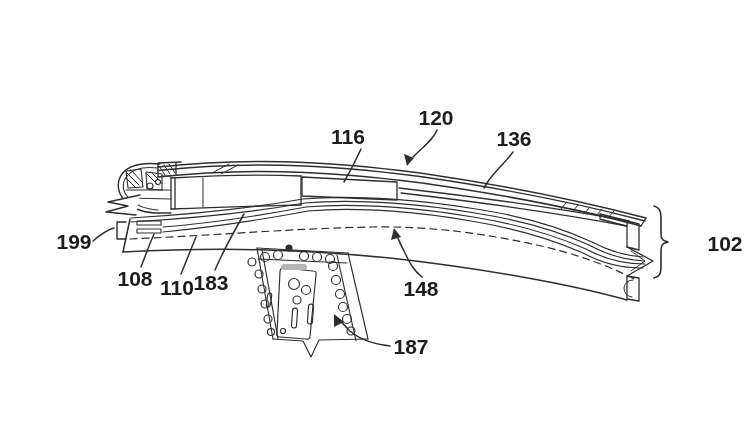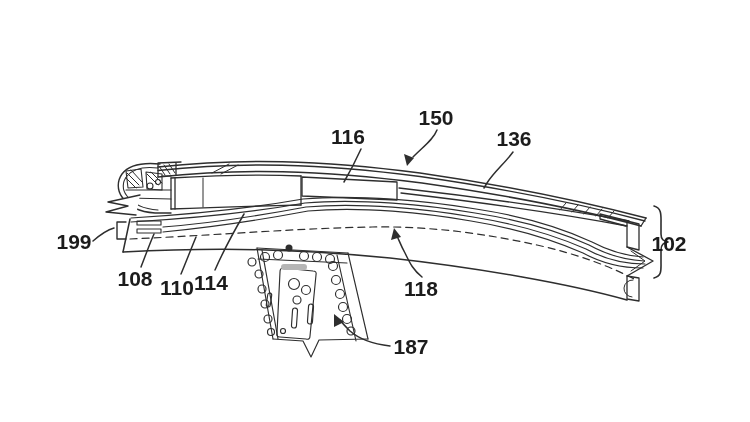--- a/index.html
+++ b/index.html
@@ -147,21 +147,21 @@
     <path d="M422,277 C412,269 409,261 405,253 C401,246 399,240 397,236"></path>
     <polygon points="394,228 391,240 401,237" fill="#2e2e2e" stroke="none"></polygon>
     <path d="M390,346 C374,344 359,339 350,331 C346,327 342,323 340,320"></path>
     <polygon points="334,314 334,327 344,322" fill="#2e2e2e" stroke="none"></polygon>
   </g>
 </svg>
 
 <div class="ref" style="left:74px;top:242px">199</div>
 <div class="ref" style="left:135px;top:279px">108</div>
 <div class="ref" style="left:177px;top:288px">110</div>
-<div class="ref" style="left:211px;top:283px">114</div>
+<div class="ref" style="left:211px;top:283px">183</div>
 <div class="ref" style="left:411px;top:347px">187</div>
-<div class="ref" style="left:421px;top:289px">118</div>
+<div class="ref" style="left:421px;top:289px">148</div>
 <div class="ref" style="left:348px;top:137px">116</div>
-<div class="ref" style="left:436px;top:118px">150</div>
+<div class="ref" style="left:436px;top:118px">120</div>
 <div class="ref" style="left:514px;top:139px">136</div>
-<div class="ref" style="left:669px;top:244px">102</div>
+<div class="ref" style="left:725px;top:244px">102</div>
 
 </div>
 
 </body></html>

